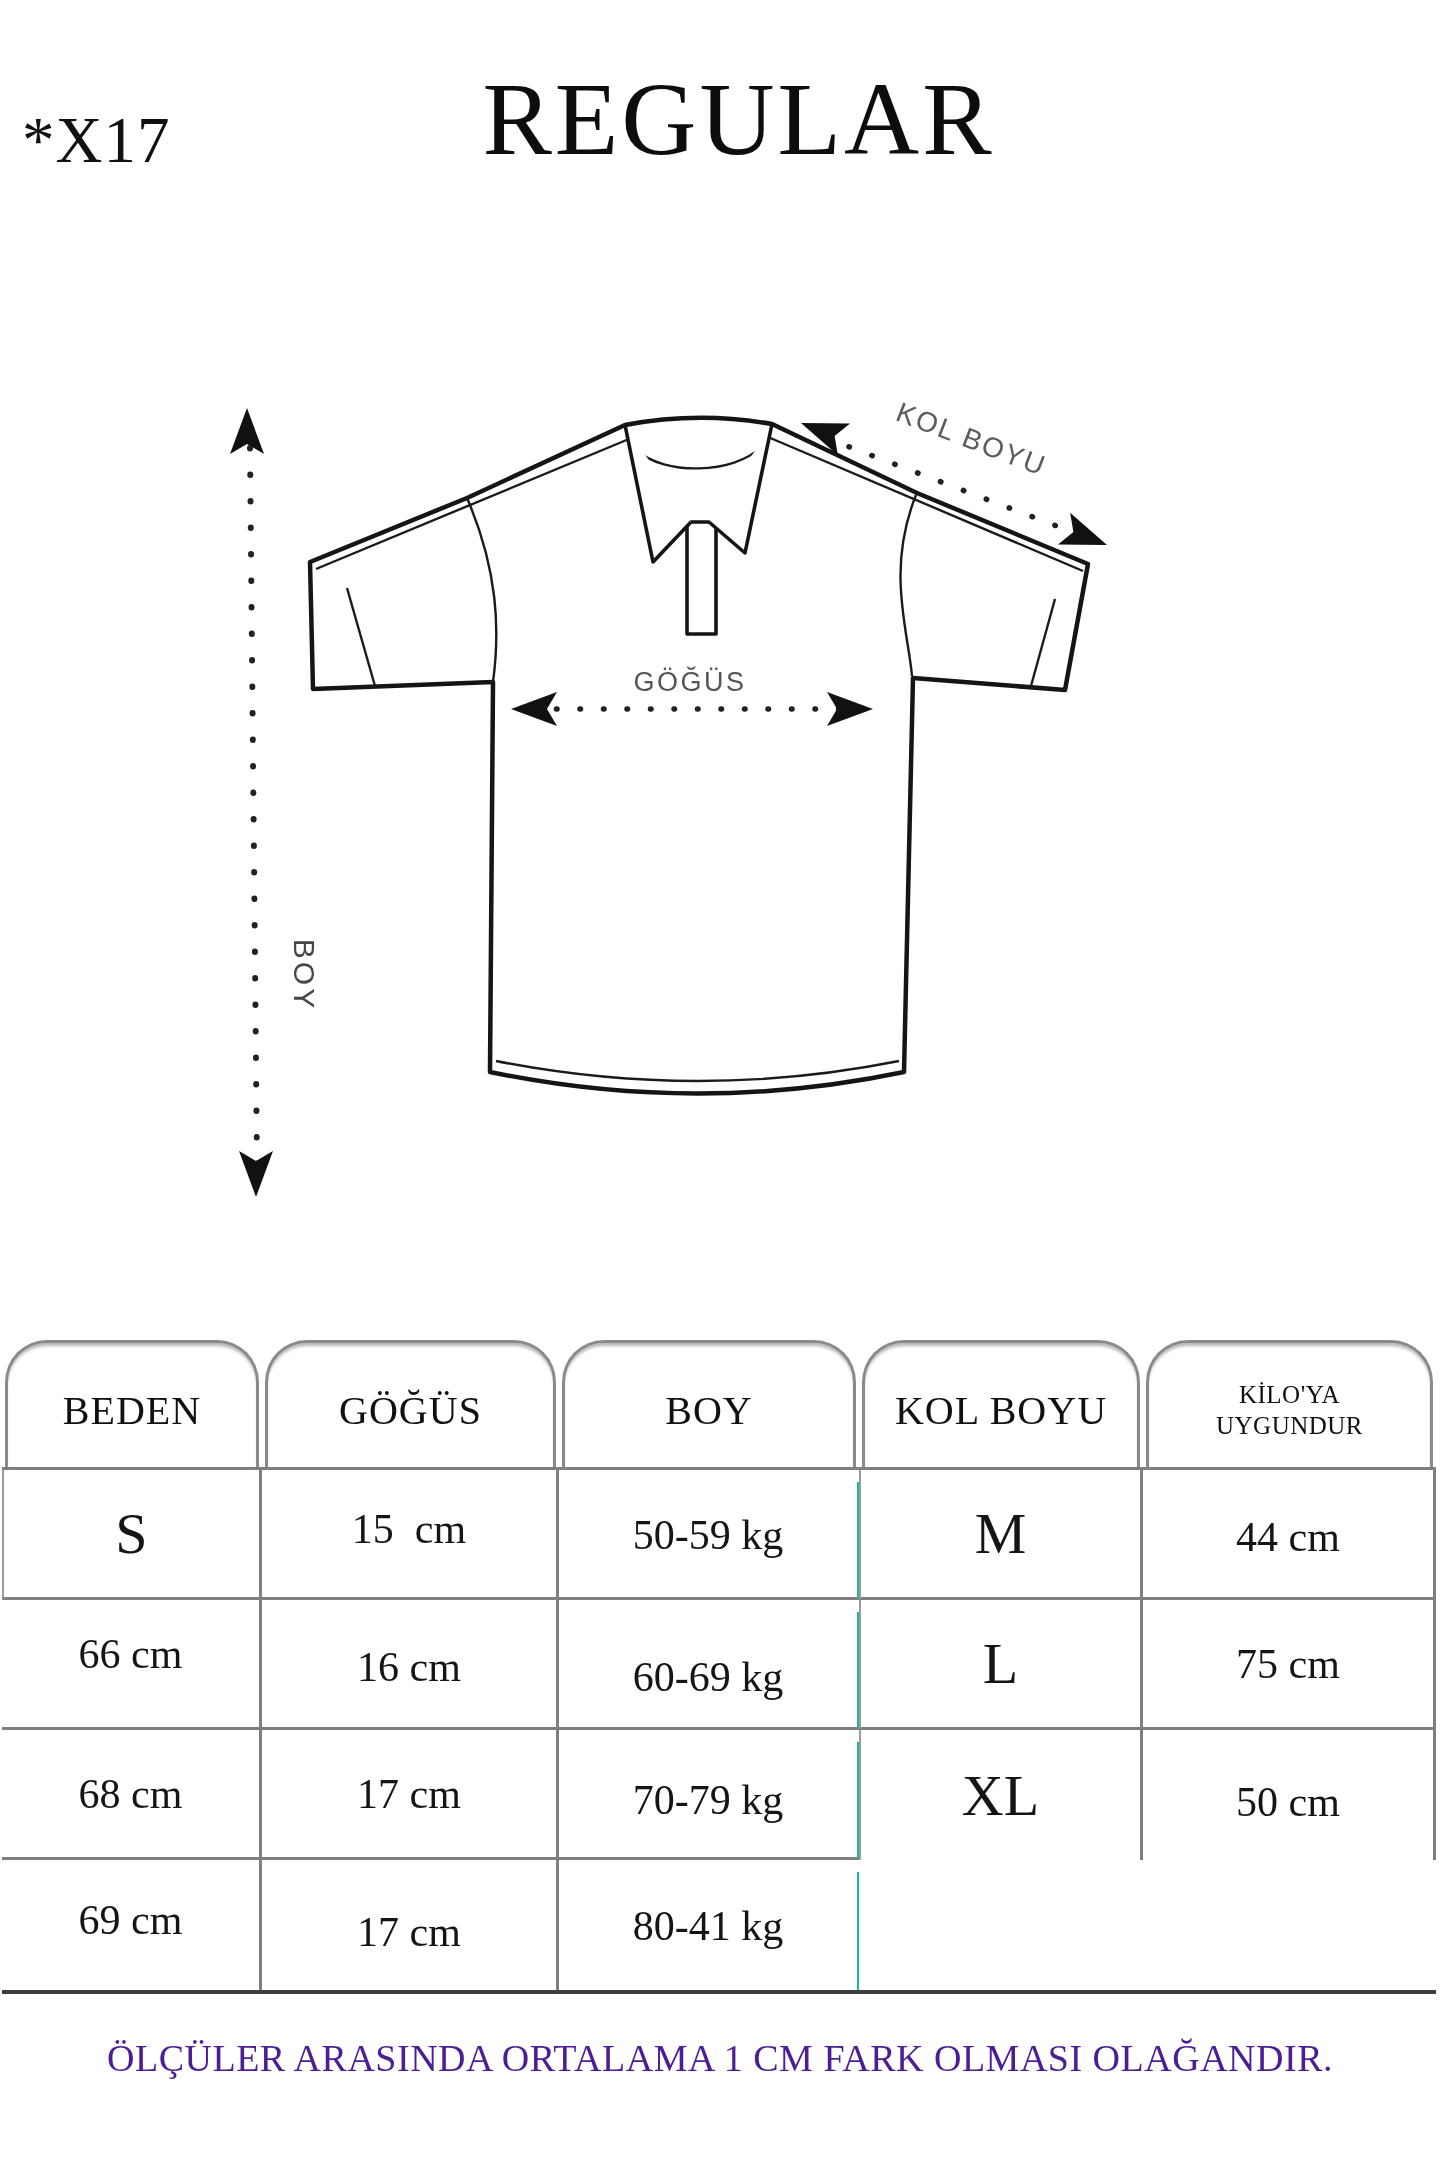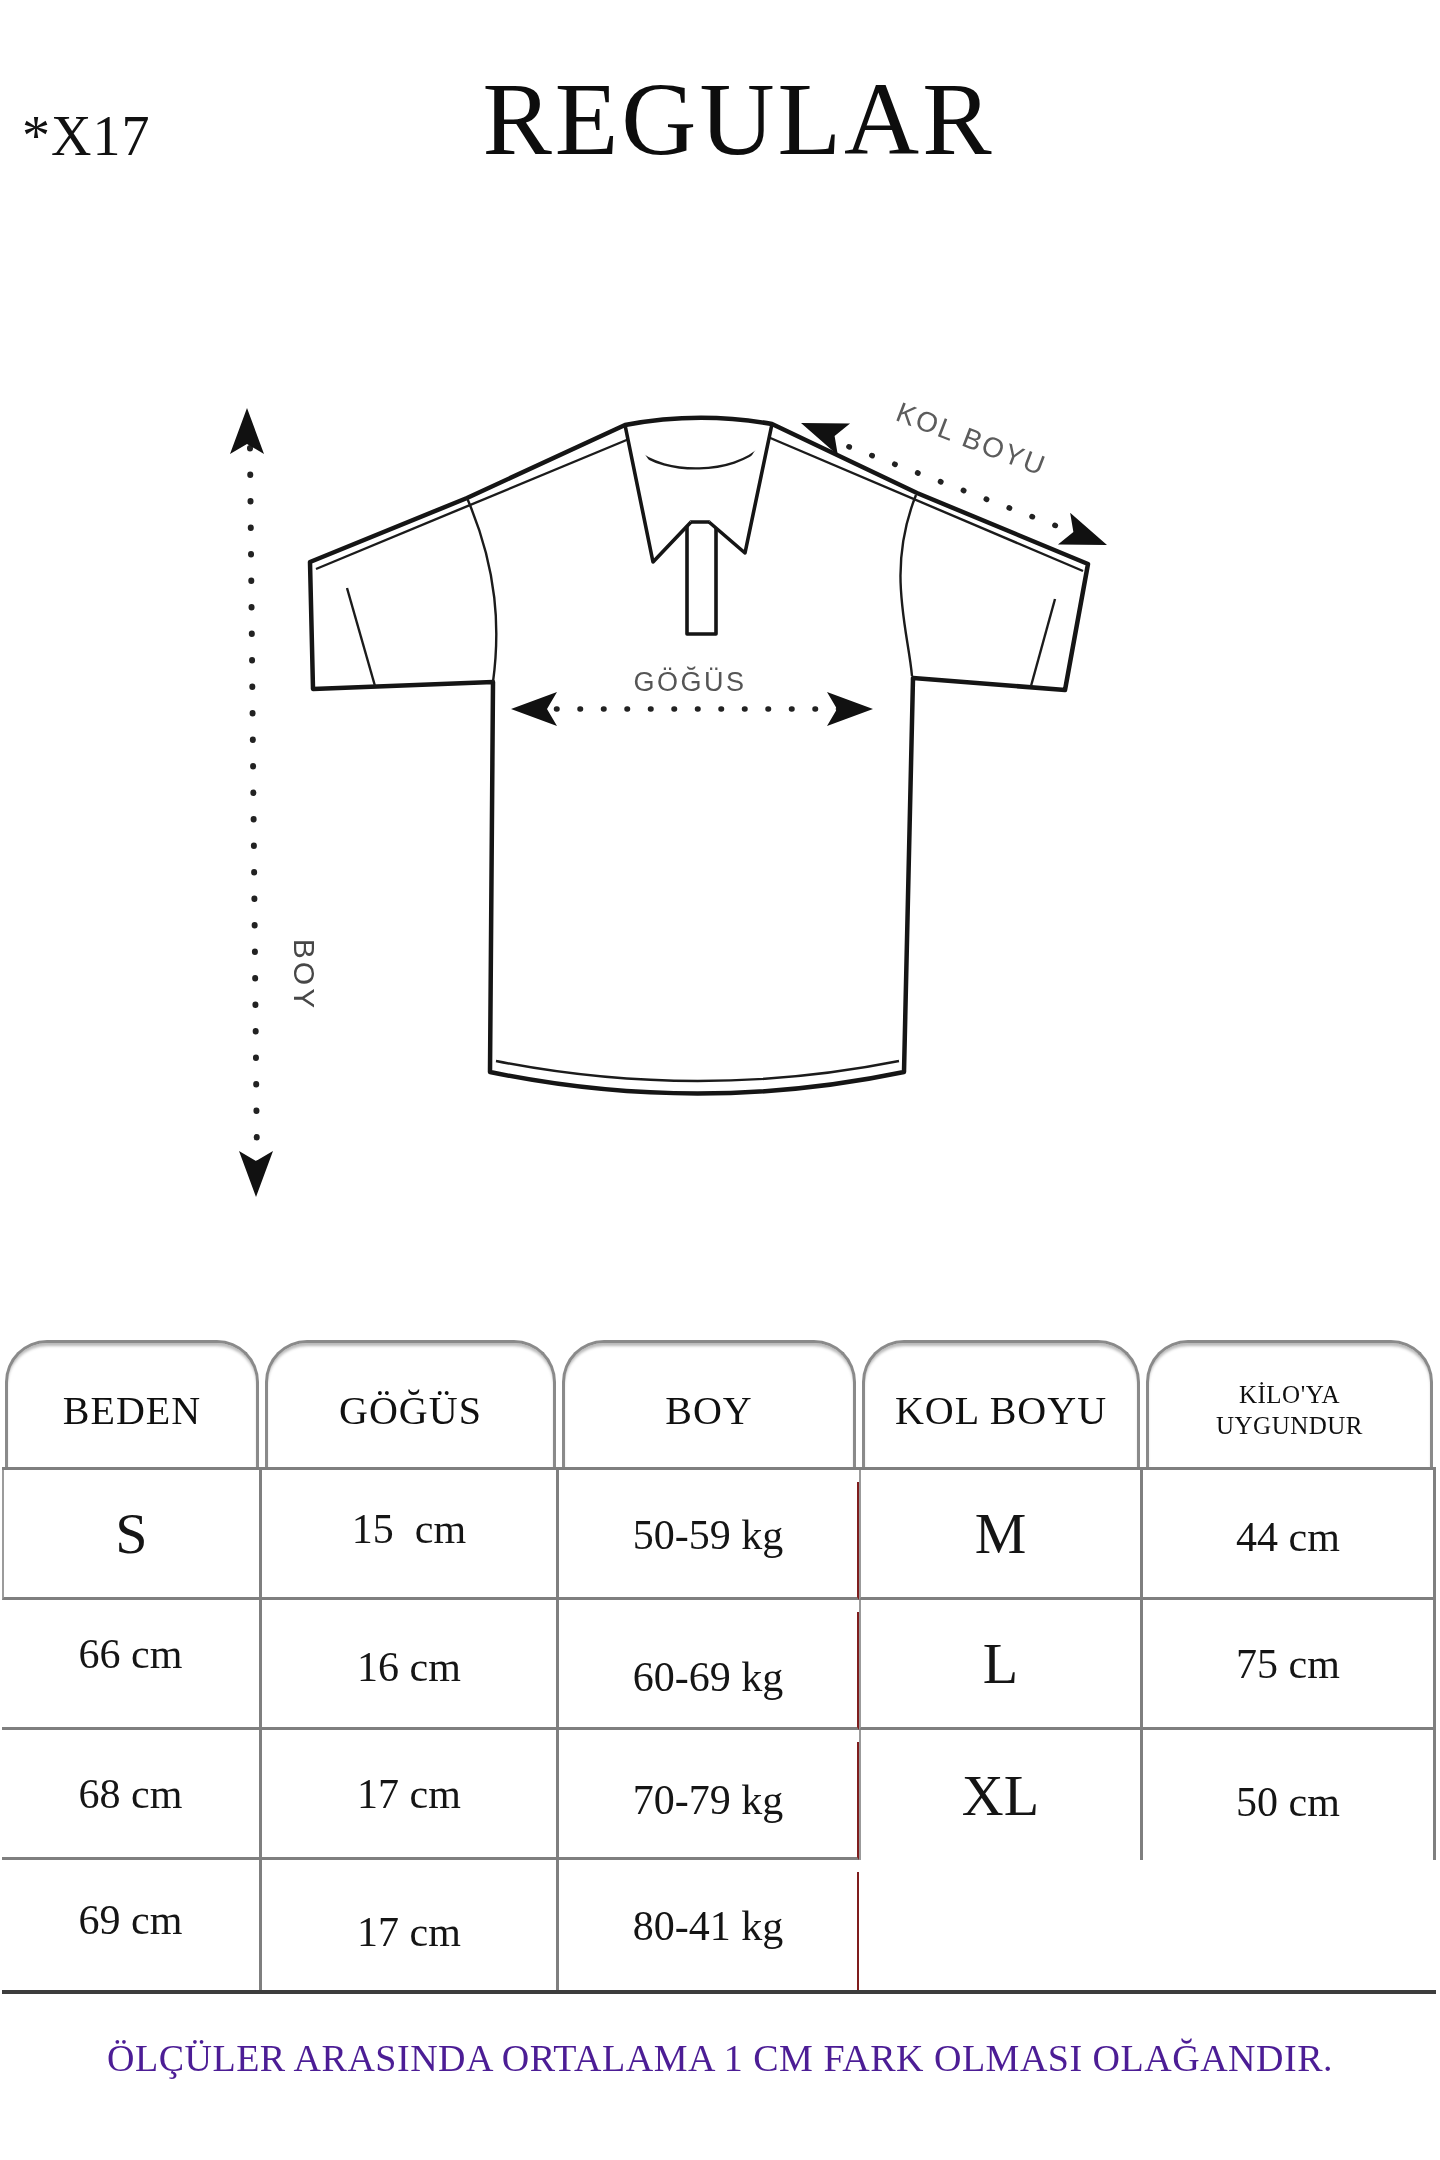--- a/index.html
+++ b/index.html
@@ -2,21 +2,21 @@
 <html><head>
 <meta charset="utf-8">
 <style>
   html,body{margin:0;padding:0;background:#ffffff;}
   *{box-sizing:border-box;}
   .page{
     position:relative;width:1440px;height:2160px;background:#ffffff;
     font-family:"Liberation Serif", serif;color:#141414;overflow:hidden;
   }
   .product-code{
-    position:absolute;left:22px;top:108px;font-size:56px;line-height:1;
+    position:absolute;left:22px;top:108px;font-size:65px;line-height:1;
     letter-spacing:1px;color:#111;
   }
   .page-title{
     position:absolute;left:0;top:62px;width:1440px;padding-left:37px;
     text-align:center;font-size:104px;line-height:1.1;letter-spacing:3px;
     color:#0d0d0d;font-weight:400;
   }
   .diagram{position:absolute;left:150px;top:270px;width:1000px;height:1010px;}
   .diagram svg{display:block;}
 
@@ -38,21 +38,21 @@
     text-align:center;padding-top:10px;
   }
   .tab .hd{font-size:40px;letter-spacing:1px;color:#101010;}
   .tab .hd.small{font-size:25px;line-height:1.25;max-width:160px;letter-spacing:0.5px;}
   .td{
     display:flex;align-items:center;justify-content:center;
     font-size:42px;color:#151515;white-space:pre;background:#fff;
   }
   .td.vline{border-right:3px solid #7f7f7f;}
   .td.first{border-left:2px solid #9b9b9b;}
-  .td.last{border-right:2px solid #7f1d1d;margin-top:12px;}
+  .td.last{border-right:2px solid #14b8a6;margin-top:12px;}
   .td.hline{border-bottom:3px solid #7f7f7f;}
   .td.size-cell{font-size:58px;}
   
   .j-up{transform:translateY(-10px);}
   .j-up-sm{transform:translateY(-5px);}
   .j-dn{transform:translateY(7px);}
   .j-dn-sm{transform:translateY(3px);}
 
   .footer-note{
     position:absolute;left:0;top:2036px;width:1440px;text-align:center;

